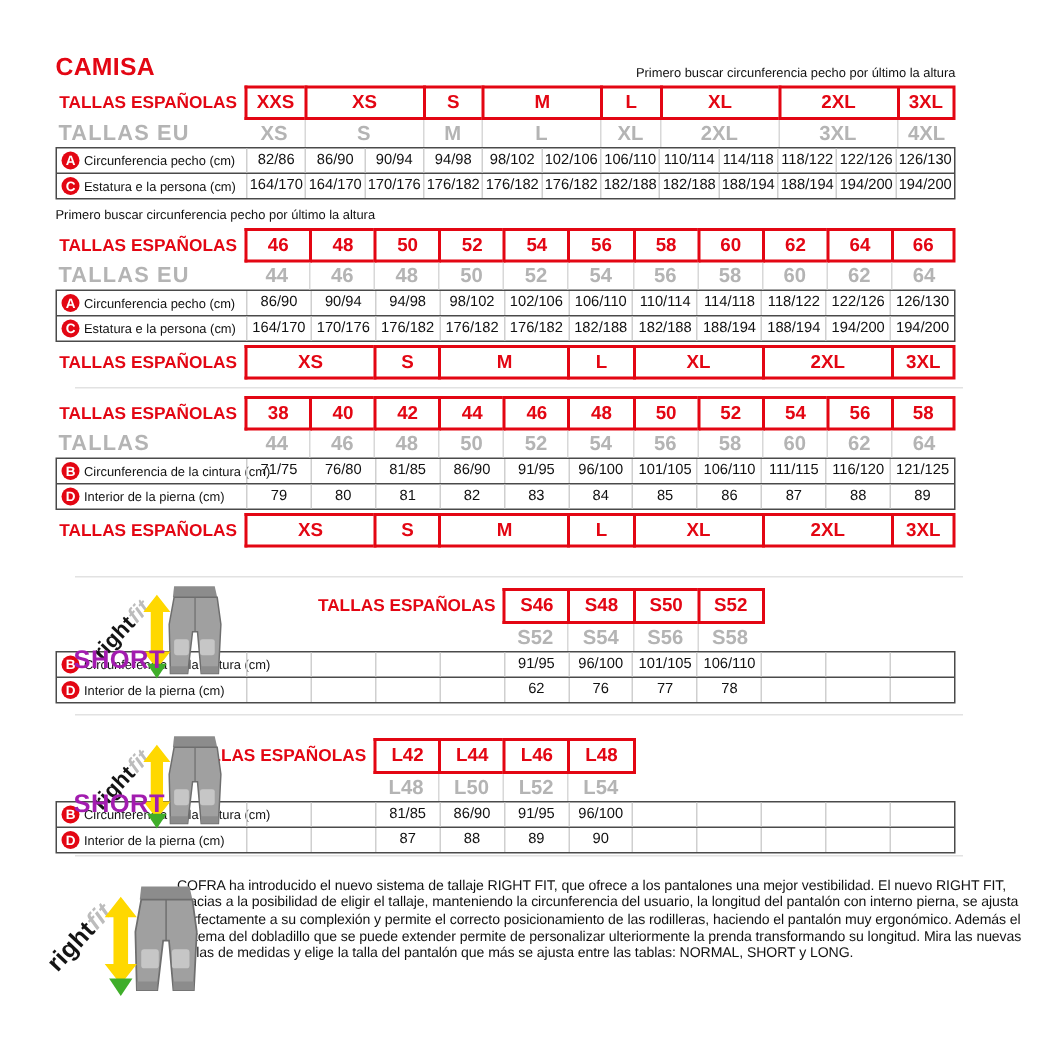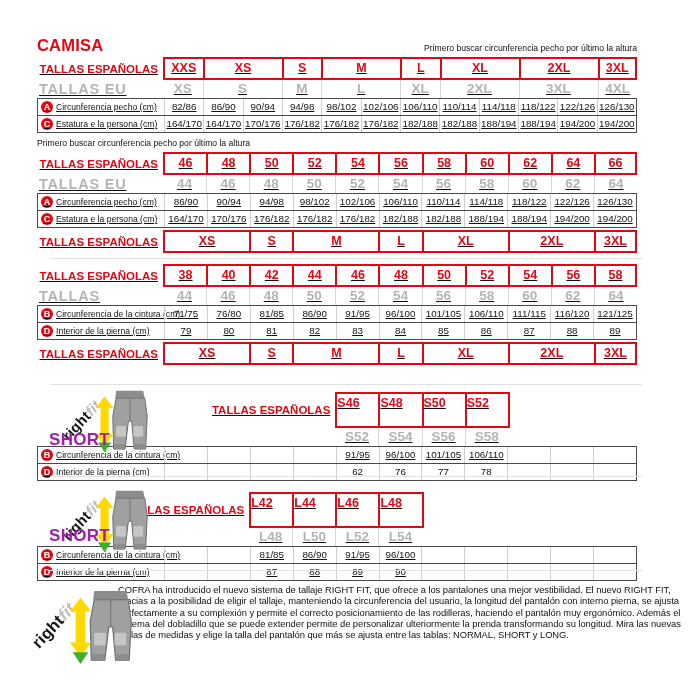--- a/index.html
+++ b/index.html
@@ -2,42 +2,42 @@
 <html><head>
 <meta charset="utf-8">
 <style>
   html,body{margin:0;padding:0;background:#fff;width:700px;height:700px;overflow:hidden;}
   :root{--red:#e30613;--gray:#b4b4b4;--line:#cfcfcf;--dark:#4a4a4a;}
   .page{position:relative;width:596px;height:700px;font-family:"Liberation Sans","DejaVu Sans",sans-serif;color:#111;background:#fff;}
   .sec{position:absolute;left:37px;width:600px;}
   .thead{display:flex;justify-content:space-between;align-items:flex-end;margin-bottom:2px;}
   .sec-title{font-size:16.5px;font-weight:800;color:var(--red);letter-spacing:.2px;}
   .note{font-size:8.6px;color:#111;padding-bottom:2px;}
-  .trow{display:grid;align-items:stretch;text-decoration:underline;}
+  .trow{display:grid;align-items:stretch;}
   .cols12{grid-template-columns:126px repeat(12,1fr);}
   .cols11{grid-template-columns:126px repeat(11,1fr);}
   .cells{display:contents;}
   .rlabel{min-height:1px;}
   .rlabel.es{color:var(--red);font-weight:700;font-size:11.5px;display:flex;justify-content:flex-end;align-items:center;padding-right:5px;white-space:nowrap;}
   .rlabel.eu{color:var(--gray);font-weight:700;font-size:14.5px;letter-spacing:.8px;display:flex;align-items:center;white-space:nowrap;padding-left:2px;}
   .cell-es{color:var(--red);font-weight:800;font-size:12.5px;text-align:center;padding:2px 0 3px;border-top:2px solid var(--red);border-bottom:2px solid var(--red);}
   .cell-es:first-child{border-left:2px solid var(--red);}
   .cell-es:last-child{border-right:2px solid var(--red);}
   .cell-es + .cell-es{border-left:2px solid var(--red);}
   .cell-eu{color:var(--gray);font-weight:800;font-size:13.5px;text-align:center;padding:1px 0 2px;}
   .cell-eu + .cell-eu{border-left:1px solid #d8d8d8;}
   .vblock{border:1px solid var(--dark);}
   .vrow + .vrow{border-top:1px solid var(--dark);}
   .cell-v{font-size:9.8px;text-align:center;padding:2px 0 3px;border-left:1px solid var(--line);}
   .mlabel{display:flex;align-items:center;gap:3px;font-size:8.6px;padding:0 2px 0 3px;white-space:nowrap;}
   .badge{flex:0 0 auto;width:12px;height:12px;border-radius:50%;background:var(--red);color:#fff;font-size:9px;font-weight:800;display:flex;align-items:center;justify-content:center;}
   .bottomes{margin-top:2px;}
   
   .hcell.hlab{color:var(--red);font-weight:700;font-size:11.5px;display:flex;justify-content:flex-end;align-items:center;padding-right:5px;white-space:nowrap;}
-  .hcell.res{color:var(--red);font-weight:800;font-size:12.5px;padding:2px 0 16px;border-top:2px solid var(--red);border-bottom:2px solid var(--red);}
+  .hcell.res{color:var(--red);font-weight:800;font-size:12.5px;text-align:center;padding:2px 0 4px;border-top:2px solid var(--red);border-bottom:2px solid var(--red);}
   .hcell.hlab + .hcell.res{border-left:2px solid var(--red);}
   .hcell.res + .hcell.res{border-left:2px solid var(--red);}
   .hcell.res + .hcell.none{border-left:2px solid var(--red);}
   .gcell.eu2{color:var(--gray);font-weight:800;font-size:13.5px;text-align:center;padding:1px 0 2px;}
   .gcell.eu2 + .gcell.eu2{border-left:1px solid #d8d8d8;}
   .side-title{position:absolute;font-size:17px;font-weight:700;color:#a21caf;letter-spacing:.3px;}
   .hr{position:absolute;left:50px;width:592px;border-top:1px solid #e2e2e2;height:0;}
   
   .logo{position:absolute;width:90px;height:80px;}
   .logo svg{position:absolute;}

